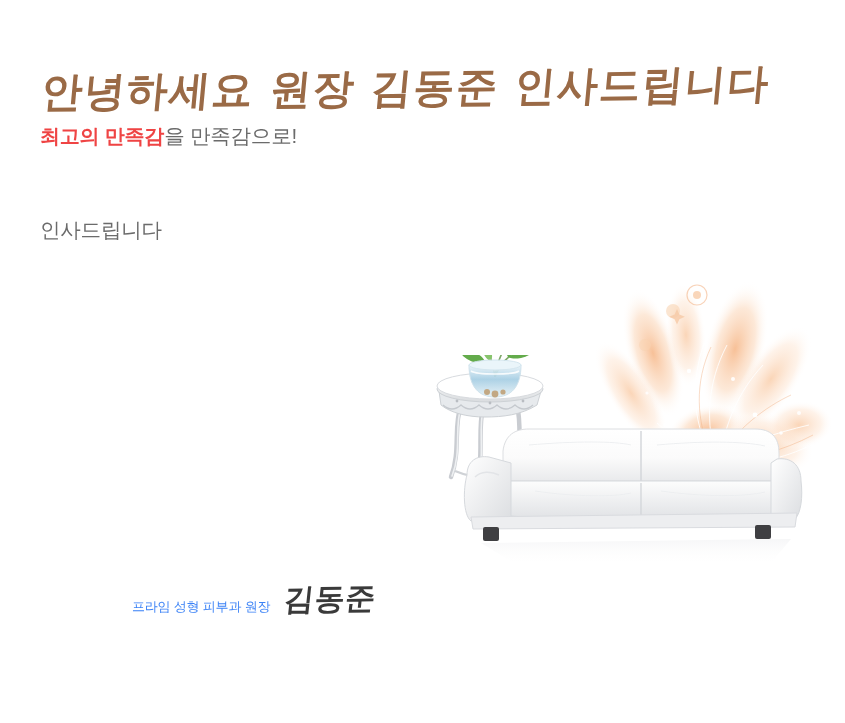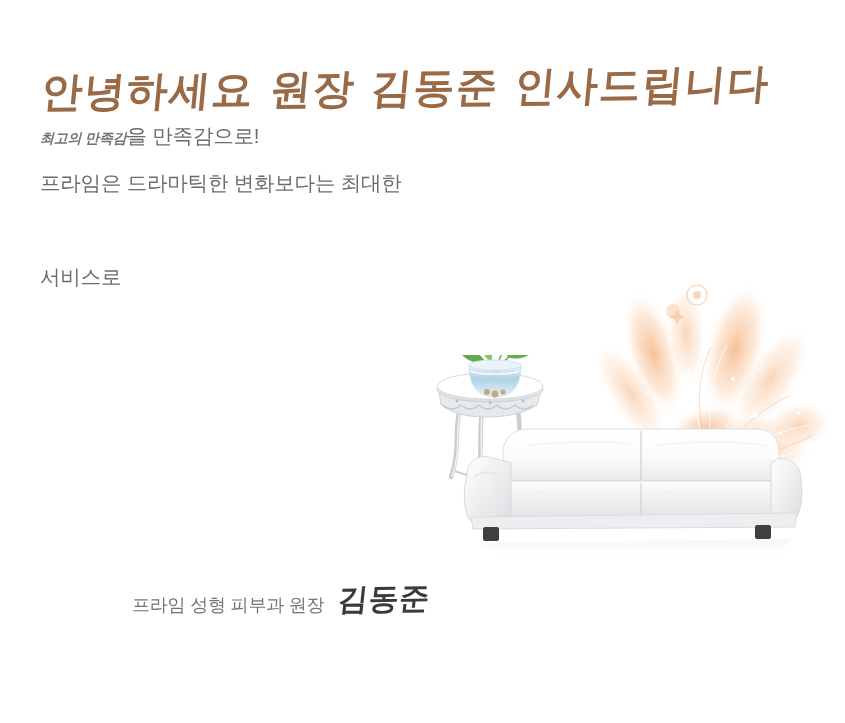--- a/index.html
+++ b/index.html
@@ -48,37 +48,36 @@
     font-size: 20.5px;
     color: #6b6b6b;
     white-space: nowrap;
     letter-spacing: -0.2px;
   }
   .copy-line.spacer {
     height: 47px;
   }
   .copy-line .em {
     font-weight: 700;
-    color: #737373;
-    font-size: 14px;
-    font-style: italic;
+    color: #ef4444;
+    font-size: 20px;
   }
 
   
   .signature-row {
     position: absolute;
     left: 132px;
     top: 581px;
     display: flex;
     align-items: baseline;
     gap: 14px;
   }
   .signature-label {
-    font-size: 18px;
-    color: #737373;
+    font-size: 13px;
+    color: #3b82f6;
     letter-spacing: -0.2px;
     white-space: nowrap;
   }
   .signature-name {
     font-family: "DejaVu Sans", sans-serif;
     font-size: 30px;
     font-weight: 700;
     color: #3a3a3a;
     letter-spacing: 0.5px;
     transform: skewX(-7deg) rotate(-1deg) translateY(-2px);
@@ -297,32 +296,29 @@
 
   <h1 class="greeting-title">안녕하세요 원장 김동준 인사드립니다</h1>
 
   <div class="body-copy">
 
 
     <div class="copy-line">
       <span class="em">최고의 만족감</span><span>을 만족감으로!</span>
     </div>
 
+
+
+
+    <div class="copy-line spacer"></div>
+
+
+
     <div class="copy-line">
-      <span>프라임은 드라마틱한 변화보다는 최대한</span>
-    </div>
-
-
-
-    <div class="copy-line spacer"></div>
-
-
-
-    <div class="copy-line">
-      <span>서비스로</span>
+      <span>인사드립니다</span>
     </div>
 
   </div>
 
   <div class="signature-row">
     <span class="signature-label">프라임 성형 피부과 원장</span>
     <span class="signature-name">김동준</span>
   </div>
 
 </div>

